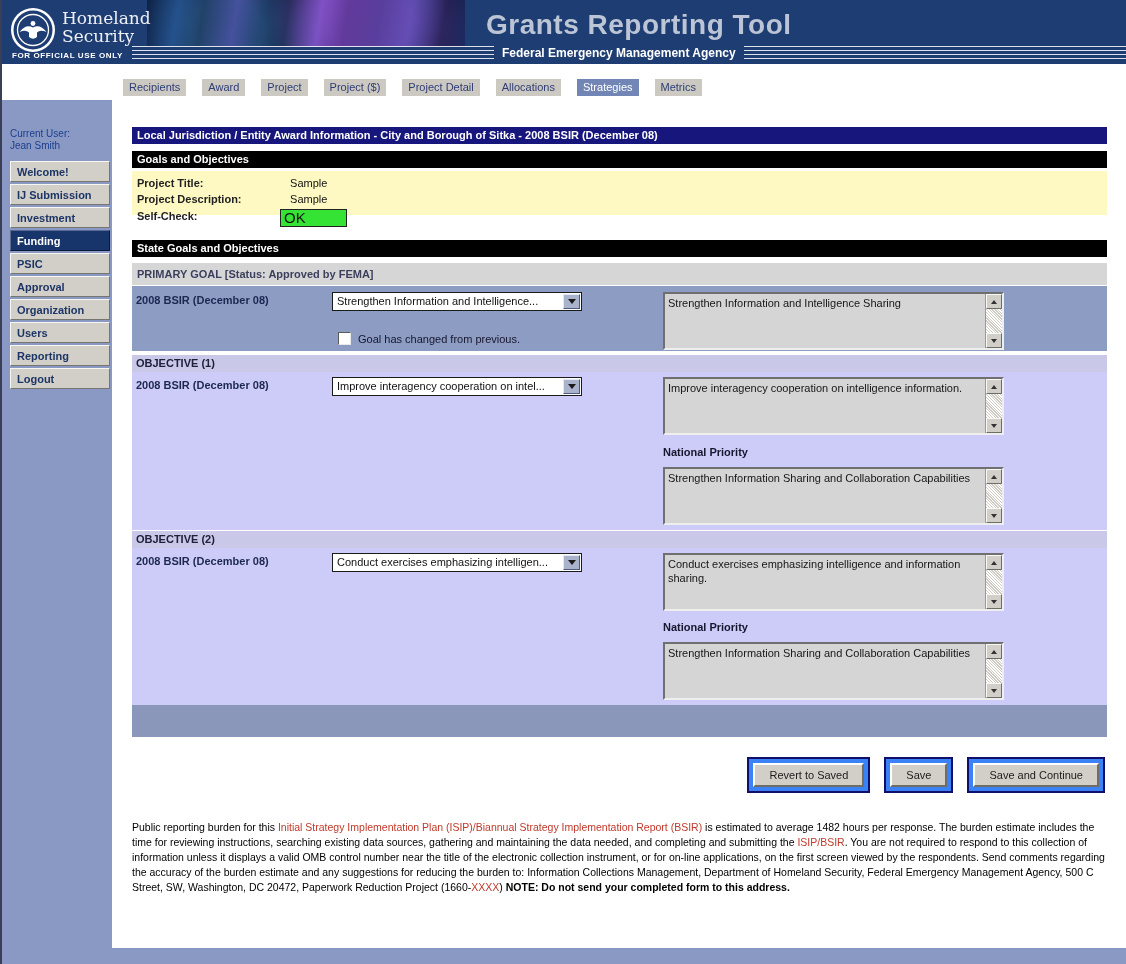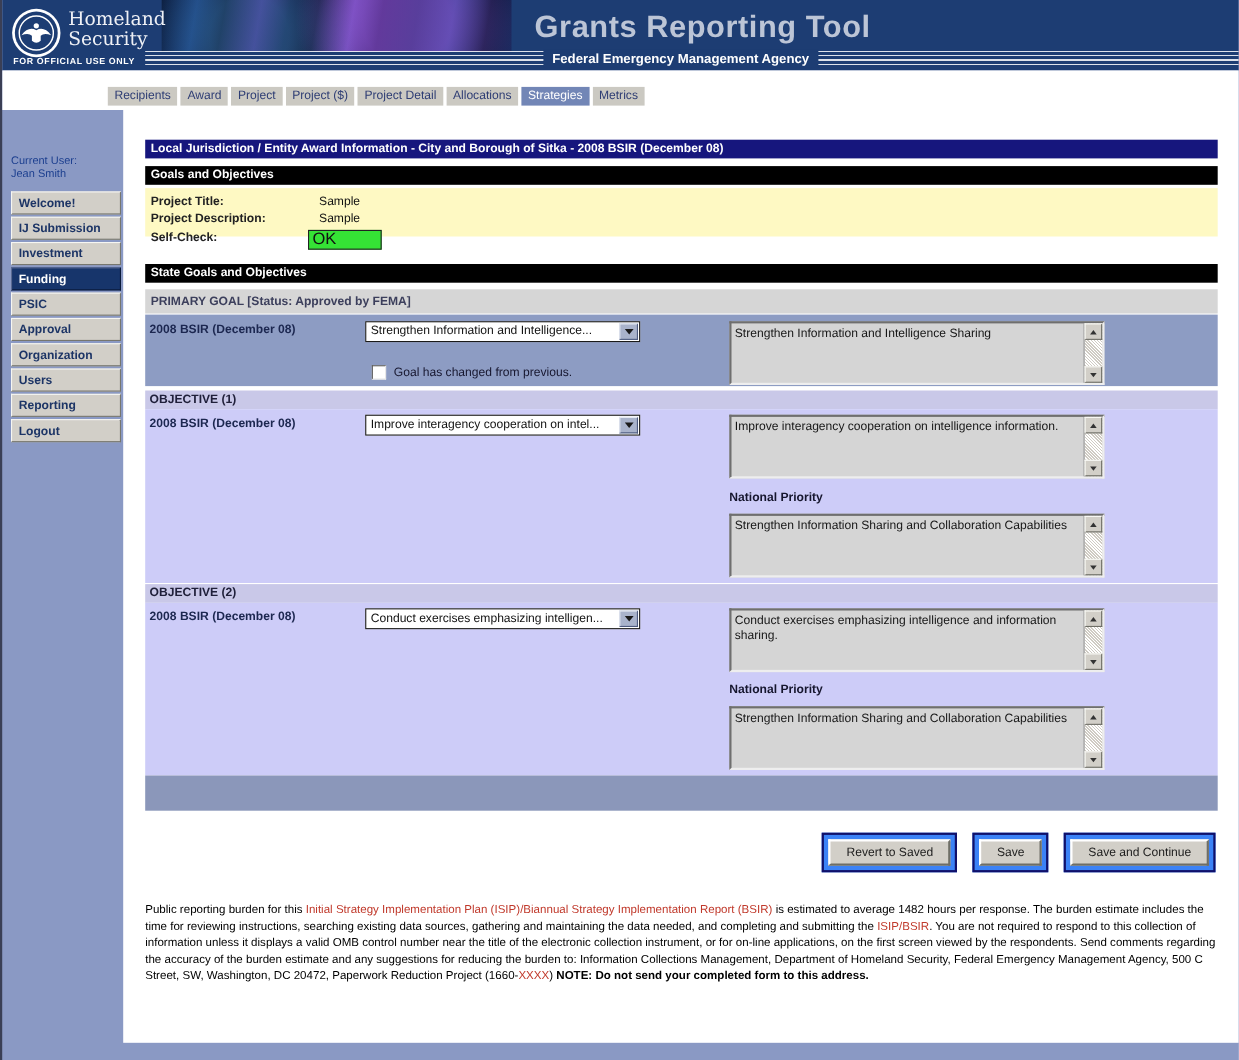--- a/index.html
+++ b/index.html
@@ -17,26 +17,26 @@
   .pinstripes { position:absolute; left:130px; top:46px; width:996px; height:15px;
     background:repeating-linear-gradient(to bottom, rgba(255,255,255,.85) 0 1px, transparent 1px 4px); }
   .seal { position:absolute; left:8px; top:7px; width:46px; height:46px; }
   .wordmark { position:absolute; left:60px; top:9px; font-family:"DejaVu Serif", serif; font-size:17px; line-height:18px; color:#eef0f5; }
   .fouo { position:absolute; left:10px; top:51px; font-size:8px; font-weight:bold; letter-spacing:.6px; color:#ffffff; }
   .app-title { position:absolute; left:484px; top:9px; font-size:28px; font-weight:bold; color:#bcc5d6; letter-spacing:.5px; }
   .app-subtitle { position:absolute; left:492px; top:45px; font-size:12px; font-weight:bold; color:#ffffff; background:#1d3d73; padding:1px 8px; }
 
   
   .tabstrip { position:absolute; left:0; top:64px; width:1126px; height:36px; background:#ffffff; }
-  .tabs { position:absolute; left:96px; top:15px; display:flex; gap:3px; }
+  .tabs { position:absolute; left:121px; top:15px; display:flex; gap:16px; }
   .tab { font-size:11px; color:#2e3d74; background:#cbc9c2; padding:2px 6px 3px; cursor:default; }
   .tab.active { background:#7286b6; color:#ffffff; }
 
   
-  .sidebar { position:absolute; left:8px; top:141px; width:84px; }
+  .sidebar { position:absolute; left:8px; top:128px; width:84px; }
   .cur-user { font-size:10px; line-height:12px; color:#1c3f8f; margin-bottom:9px; }
   .side-btn { width:100px; height:21px; margin-bottom:2px; background:#d2cfc8;
     border:1px solid; border-color:#f6f6f2 #76766e #76766e #f6f6f2;
     font-size:11px; font-weight:bold; color:#1d3566; display:flex; align-items:center; padding-left:6px; cursor:default; }
   .side-btn.active { background:#17356b; color:#ffffff; border-color:#5a6a92 #0a1a3a #0a1a3a #5a6a92; }
 
   
   .main { position:absolute; left:110px; top:100px; width:1016px; height:848px; background:#ffffff; }
 
   .bar-title { position:absolute; left:130px; top:127px; width:975px; height:17px; background:#16167d; color:#fff; font-size:11px; font-weight:bold; line-height:17px; padding-left:5px; }

